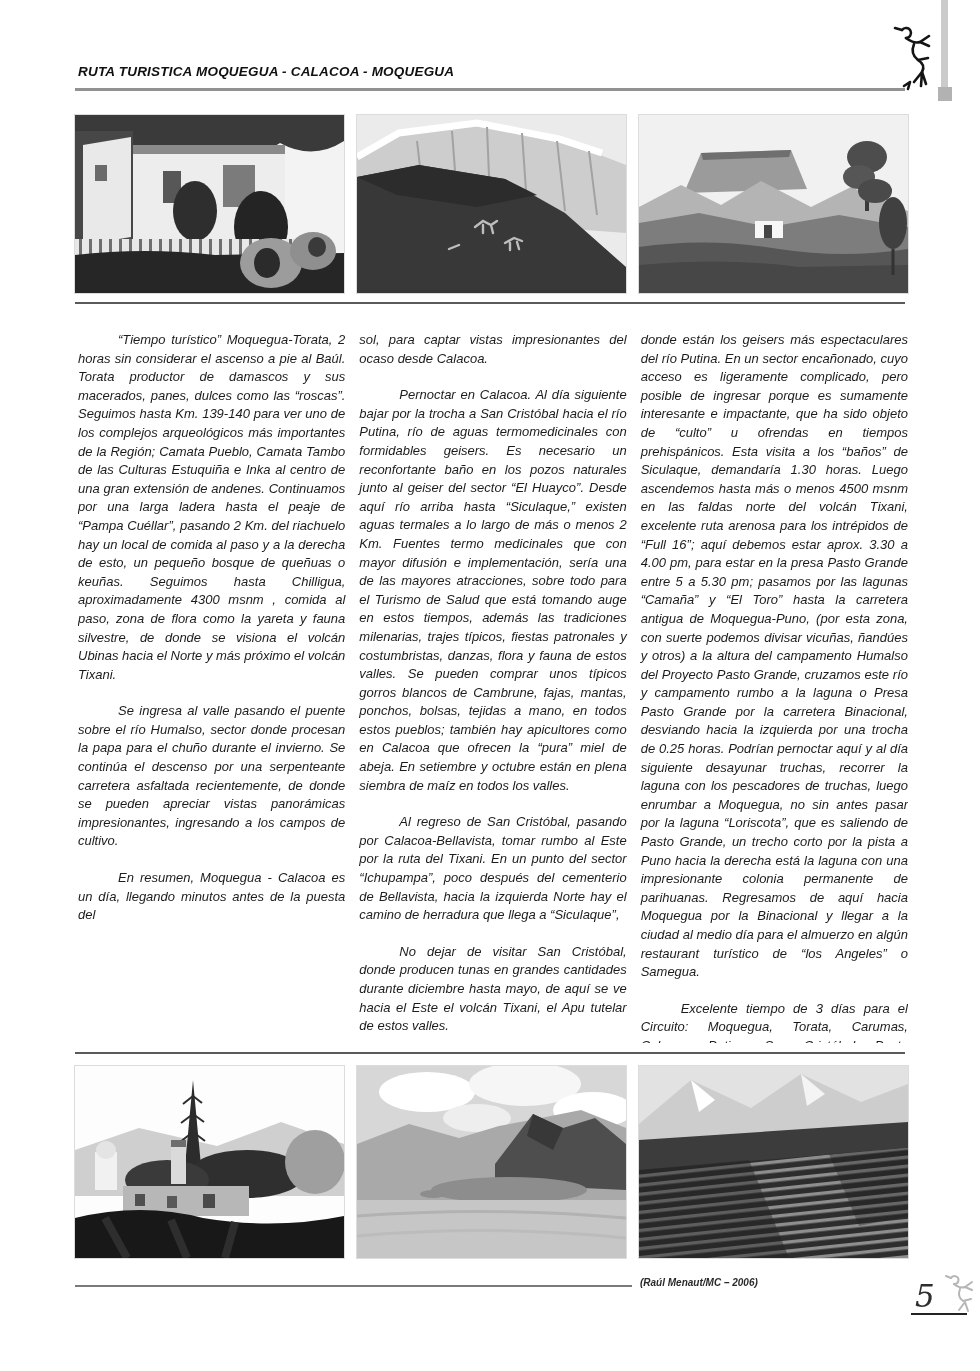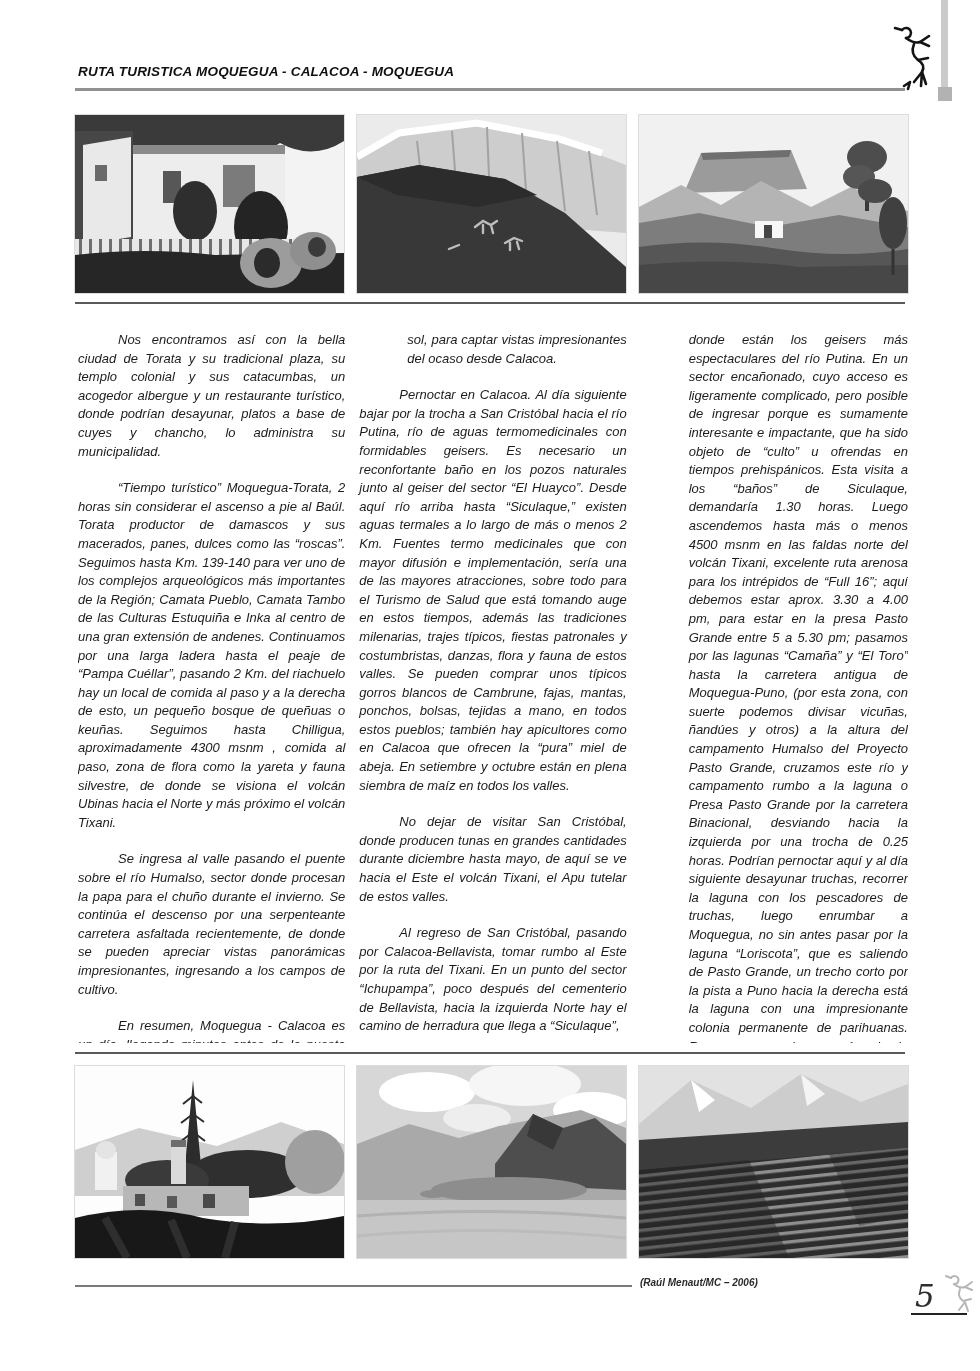--- a/index.html
+++ b/index.html
@@ -20,21 +20,21 @@
   
   .photo-row{position:absolute;left:75px;width:833px;display:flex;gap:13px;}
   .photo-row.top{top:115px;height:178px;}
   .photo-row.bottom{top:1066px;height:192px;}
   .photo{flex:1;height:100%;outline:1px solid #dcdcdc;overflow:hidden;}
   .photo svg{display:block;width:100%;height:100%;}
   
   .cols{position:absolute;left:78px;top:331px;width:830px;height:712px;display:flex;gap:14px;overflow:hidden;}
   .col{flex:1;text-align:justify;font-style:italic;font-size:13px;line-height:18.6px;color:#1c1c1c;}
   .col p{margin:0 0 18px;text-indent:40px;}
-  .col p.cont{text-indent:0;margin-left:48px;}
+  .col p.cont{text-indent:0;}
   
   .caption{position:absolute;left:640px;top:1277px;font-size:10px;font-weight:bold;
            font-style:italic;color:#2a2a2a;white-space:nowrap;}
   .pageno{position:absolute;left:915px;top:1281px;font-family:"DejaVu Serif",serif;
           font-style:italic;font-size:31px;color:#2e2e2e;line-height:1;}
   .pageno-underline{position:absolute;left:911px;top:1313px;width:56px;height:2px;background:#222;}
   .petro-bottom{position:absolute;left:943px;top:1272px;width:36px;height:44px;}
 </style>
 </head>
 <body>
@@ -128,30 +128,29 @@
         <ellipse cx="254" cy="108" rx="14" ry="26" fill="#404040"></ellipse>
         <path d="M254,134 V160" stroke="#333" stroke-width="3"></path>
       </svg>
     </figure>
   </div>
 
   <div class="rule mid-rule"></div>
 
   <main class="cols">
     <div class="col">
-      <p>Nos encontramos así con la bella ciudad de Torata y su tradicional plaza, su templo colonial y sus catacumbas, un acogedor albergue y un restaurante turístico, donde podrían desayunar, platos a base de cuyes y chancho, lo administra su municipalidad.</p>
       <p>“Tiempo turístico” Moquegua-Torata, 2 horas sin considerar el ascenso a pie al Baúl. Torata productor de damascos y sus macerados, panes, dulces como las “roscas”. Seguimos hasta Km. 139-140 para ver uno de los complejos arqueológicos más importantes de la Región; Camata Pueblo, Camata Tambo de las Culturas Estuquiña e Inka al centro de una gran extensión de andenes. Continuamos por una larga ladera hasta el peaje de “Pampa Cuéllar”, pasando 2 Km. del riachuelo hay un local de comida al paso y a la derecha de esto, un pequeño bosque de queñuas o keuñas. Seguimos hasta Chilligua, aproximadamente 4300 msnm , comida al paso, zona de flora como la yareta y fauna silvestre, de donde se visiona el volcán Ubinas hacia el Norte y más próximo el volcán Tixani.</p>
       <p>Se ingresa al valle pasando el puente sobre el río Humalso, sector donde procesan la papa para el chuño durante el invierno. Se continúa el descenso por una serpenteante carretera asfaltada recientemente, de donde se pueden apreciar vistas panorámicas impresionantes, ingresando a los campos de cultivo.</p>
       <p>En resumen, Moquegua - Calacoa es un día, llegando minutos antes de la puesta del</p>
     </div>
     <div class="col">
       <p class="cont">sol, para captar vistas impresionantes del ocaso desde Calacoa.</p>
       <p>Pernoctar en Calacoa. Al día siguiente bajar por la trocha a San Cristóbal hacia el río Putina, río de aguas termomedicinales con formidables geisers. Es necesario un reconfortante baño en los pozos naturales junto al geiser del sector “El Huayco”. Desde aquí río arriba hasta “Siculaque,” existen aguas termales a lo largo de más o menos 2 Km. Fuentes termo medicinales que con mayor difusión e implementación, sería una de las mayores atracciones, sobre todo para el Turismo de Salud que está tomando auge en estos tiempos, además las tradiciones milenarias, trajes típicos, fiestas patronales y costumbristas, danzas, flora y fauna de estos valles. Se pueden comprar unos típicos gorros blancos de Cambrune, fajas, mantas, ponchos, bolsas, tejidas a mano, en todos estos pueblos; también hay apicultores como en Calacoa que ofrecen la “pura” miel de abeja. En setiembre y octubre están en plena siembra de maíz en todos los valles.</p>
+      <p>Al regreso de San Cristóbal, pasando por Calacoa-Bellavista, tomar rumbo al Este por la ruta del Tixani. En un punto del sector “Ichupampa”, poco después del cementerio de Bellavista, hacia la izquierda Norte hay el camino de herradura que llega a “Siculaque”,</p>
       <p>No dejar de visitar San Cristóbal, donde producen tunas en grandes cantidades durante diciembre hasta mayo, de aquí se ve hacia el Este el volcán Tixani, el Apu tutelar de estos valles.</p>
-      <p>Al regreso de San Cristóbal, pasando por Calacoa-Bellavista, tomar rumbo al Este por la ruta del Tixani. En un punto del sector “Ichupampa”, poco después del cementerio de Bellavista, hacia la izquierda Norte hay el camino de herradura que llega a “Siculaque”,</p>
     </div>
     <div class="col">
       <p class="cont">donde están los geisers más espectaculares del río Putina. En un sector encañonado, cuyo acceso es ligeramente complicado, pero posible de ingresar porque es sumamente interesante e impactante, que ha sido objeto de “culto” u ofrendas en tiempos prehispánicos. Esta visita a los “baños” de Siculaque, demandaría 1.30 horas. Luego ascendemos hasta más o menos 4500 msnm en las faldas norte del volcán Tixani, excelente ruta arenosa para los intrépidos de “Full 16”; aquí debemos estar aprox. 3.30 a 4.00 pm, para estar en la presa Pasto Grande entre 5 a 5.30 pm; pasamos por las lagunas “Camaña” y “El Toro” hasta la carretera antigua de Moquegua-Puno, (por esta zona, con suerte podemos divisar vicuñas, ñandúes y otros) a la altura del campamento Humalso del Proyecto Pasto Grande, cruzamos este río y campamento rumbo a la laguna o Presa Pasto Grande por la carretera Binacional, desviando hacia la izquierda por una trocha de 0.25 horas. Podrían pernoctar aquí y al día siguiente desayunar truchas, recorrer la laguna con los pescadores de truchas, luego enrumbar a Moquegua, no sin antes pasar por la laguna “Loriscota”, que es saliendo de Pasto Grande, un trecho corto por la pista a Puno hacia la derecha está la laguna con una impresionante colonia permanente de parihuanas. Regresamos de aquí hacia Moquegua por la Binacional y llegar a la ciudad al medio día para el almuerzo en algún restaurant turístico de “los Angeles” o Samegua.</p>
       <p>Excelente tiempo de 3 días para el Circuito: Moquegua, Torata, Carumas, Calacoa, Putina, San Cristóbal, Pasto Grande, Moquegua.</p>
     </div>
   </main>
 
   <div class="rule pre-bottom-rule"></div>
 
   <div class="photo-row bottom">

